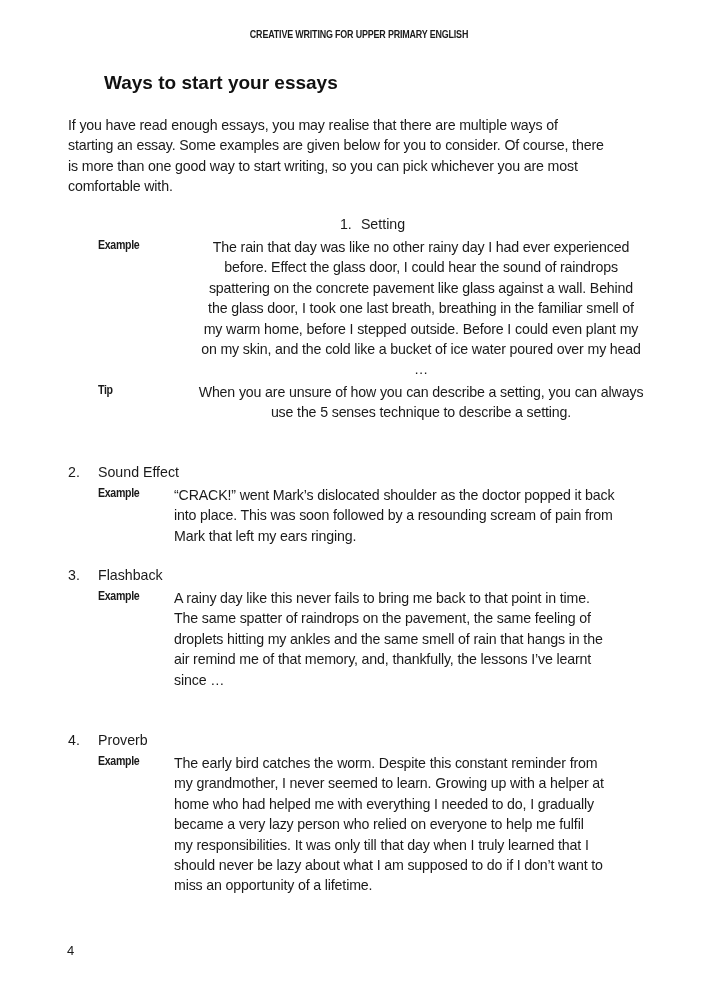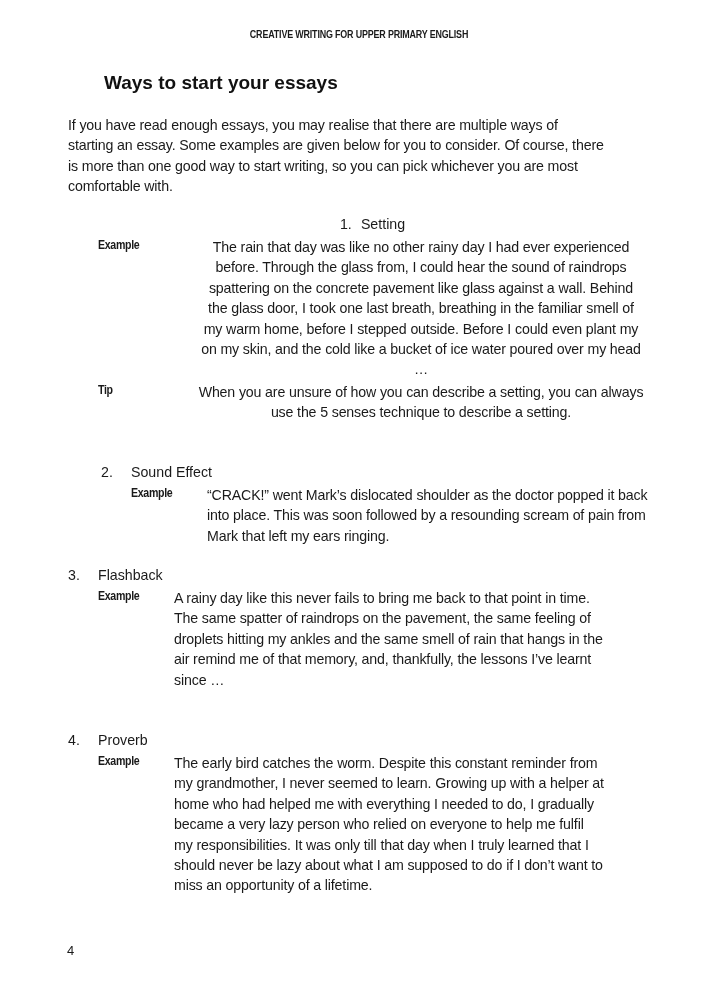--- a/index.html
+++ b/index.html
@@ -53,38 +53,38 @@
 </div>
 
 <div class="section" style="top:214px;text-align:center;">
   <div class="sec-head">
     <span class="sec-num">1.</span><span>Setting</span>
   </div>
   <div class="row">
     <div class="row-label">Example</div>
     <div class="row-text">
       <span>The rain that day was like no other rainy day I had ever experienced</span>
-      <span>before. Through the glass from, I could hear the sound of raindrops</span>
+      <span>before. Effect the glass door, I could hear the sound of raindrops</span>
       <span>spattering on the concrete pavement like glass against a wall. Behind</span>
       <span>the glass door, I took one last breath, breathing in the familiar smell of</span>
       <span>my warm home, before I stepped outside. Before I could even plant my</span>
       <span>on my skin, and the cold like a bucket of ice water poured over my head</span>
       <span>…</span>
     </div>
   </div>
   <div class="row" style="margin-top:2px;">
     <div class="row-label">Tip</div>
     <div class="row-text">
       <span>When you are unsure of how you can describe a setting, you can always</span>
       <span>use the 5 senses technique to describe a setting.</span>
     </div>
   </div>
 </div>
 
-<div class="section" style="top:462px;margin-left:33px;">
+<div class="section" style="top:462px;">
   <div class="sec-head">
     <span class="sec-num">2.</span><span>Sound Effect</span>
   </div>
   <div class="row">
     <div class="row-label">Example</div>
     <div class="row-text">
       <span>“CRACK!” went Mark’s dislocated shoulder as the doctor popped it back</span>
       <span>into place. This was soon followed by a resounding scream of pain from</span>
       <span>Mark that left my ears ringing.</span>
     </div>

